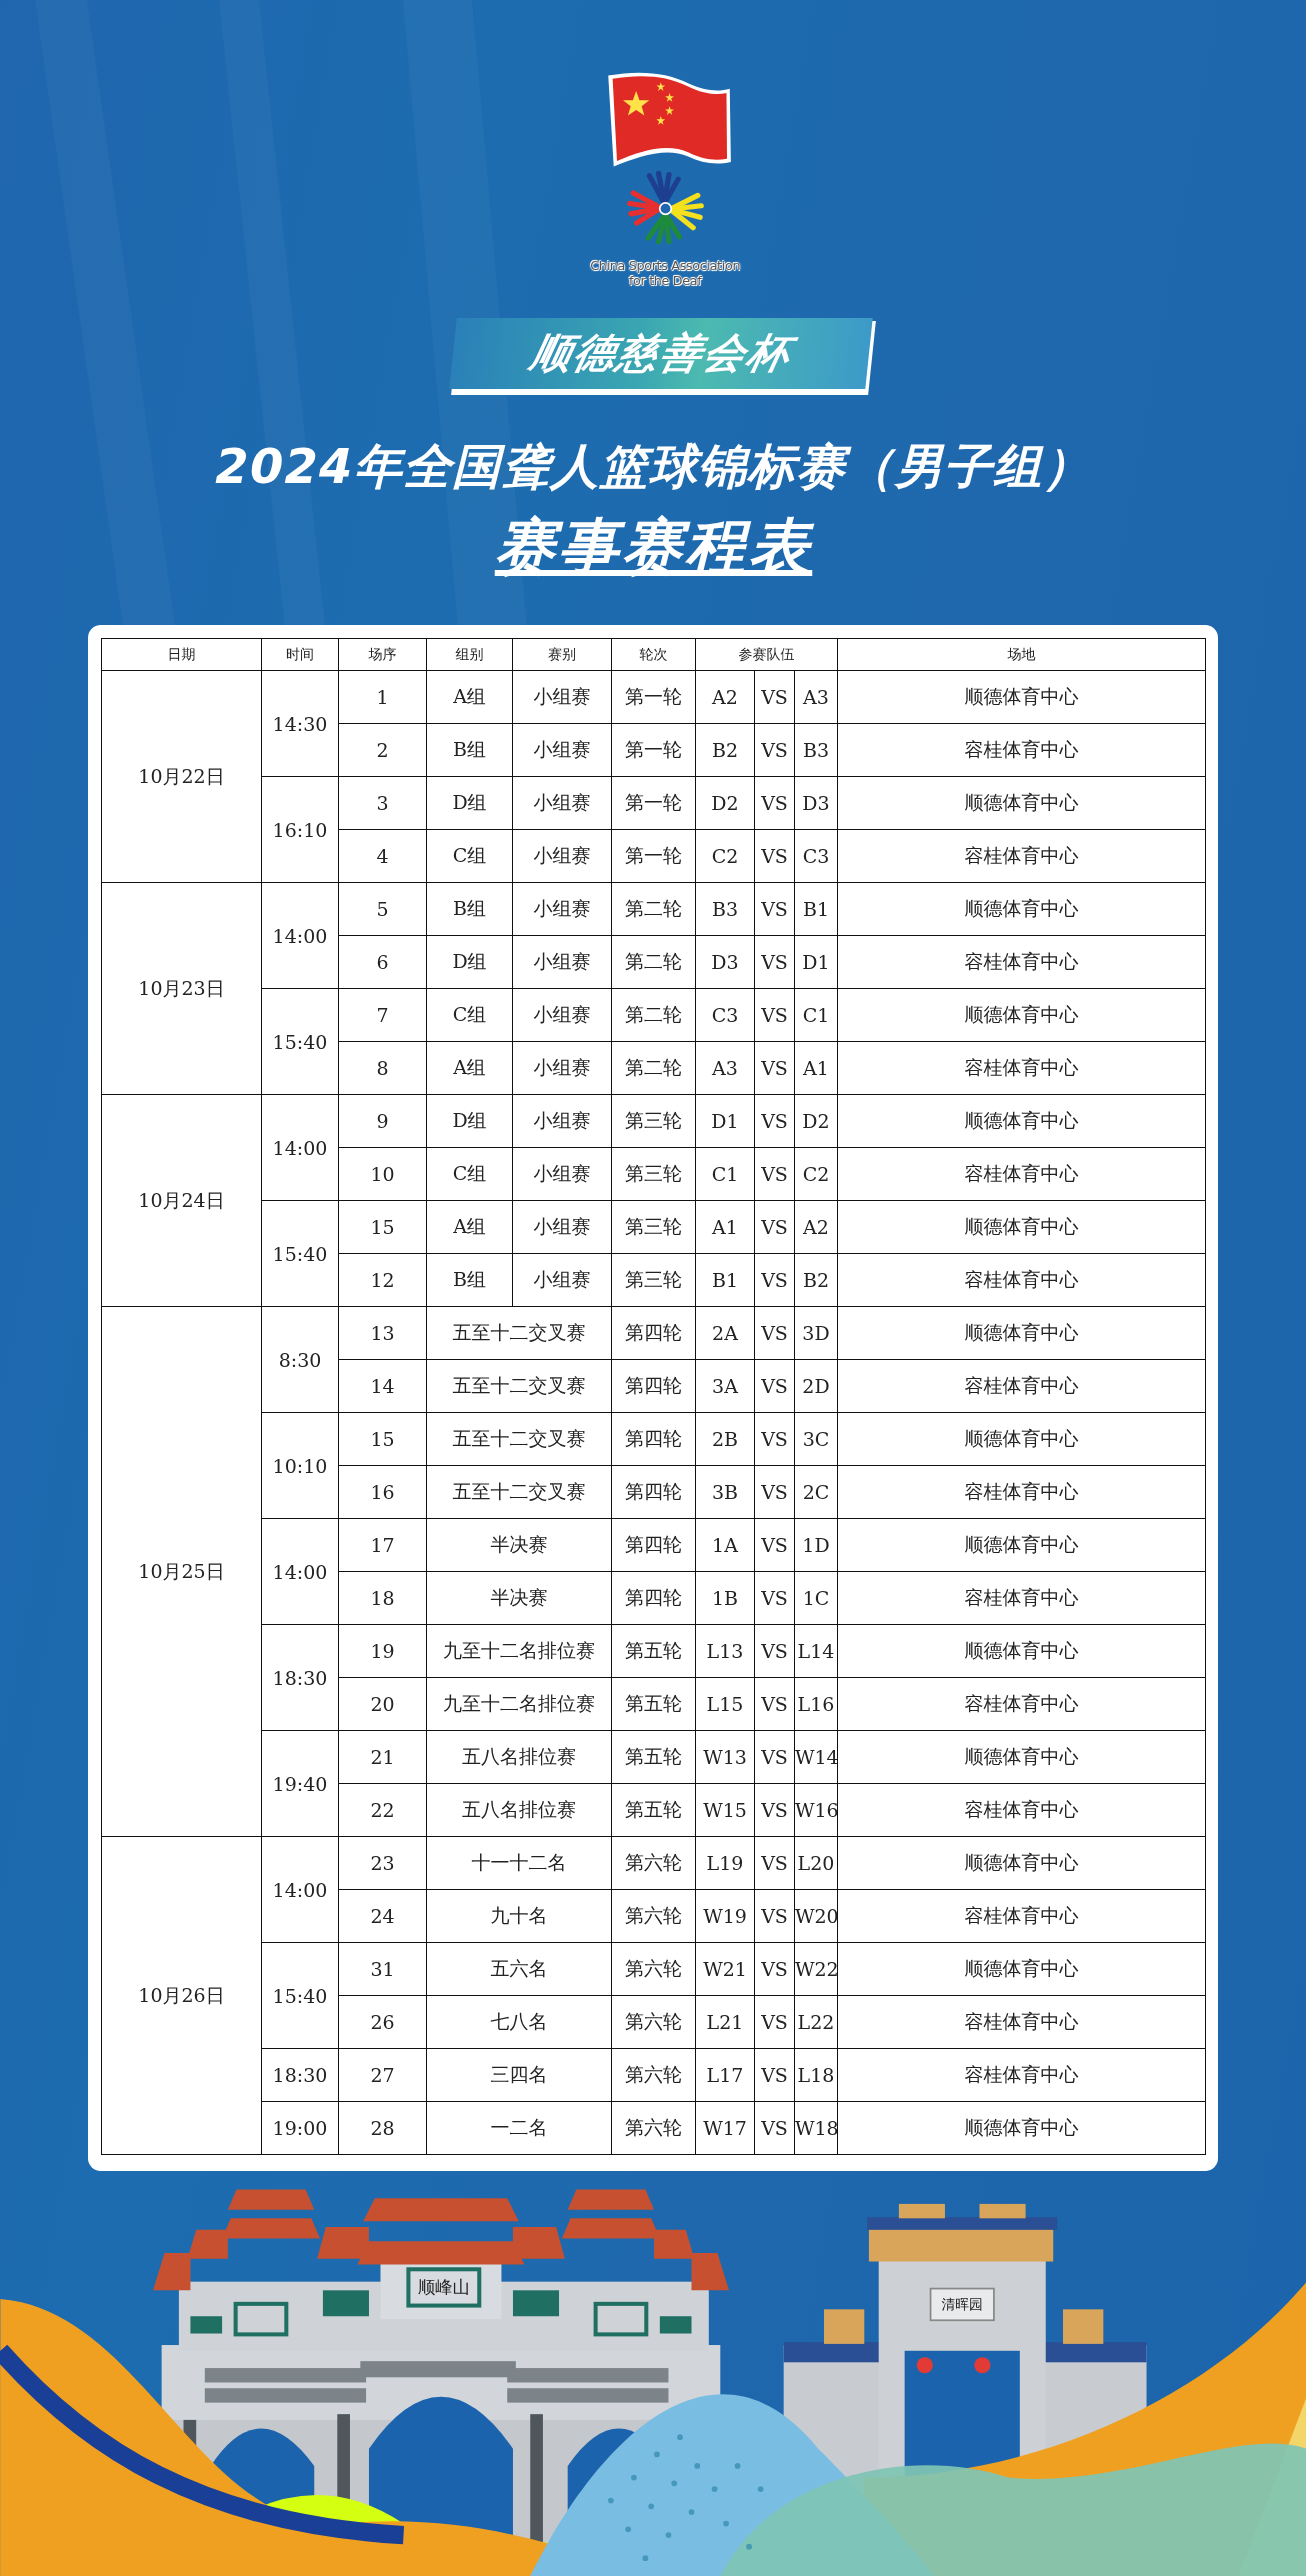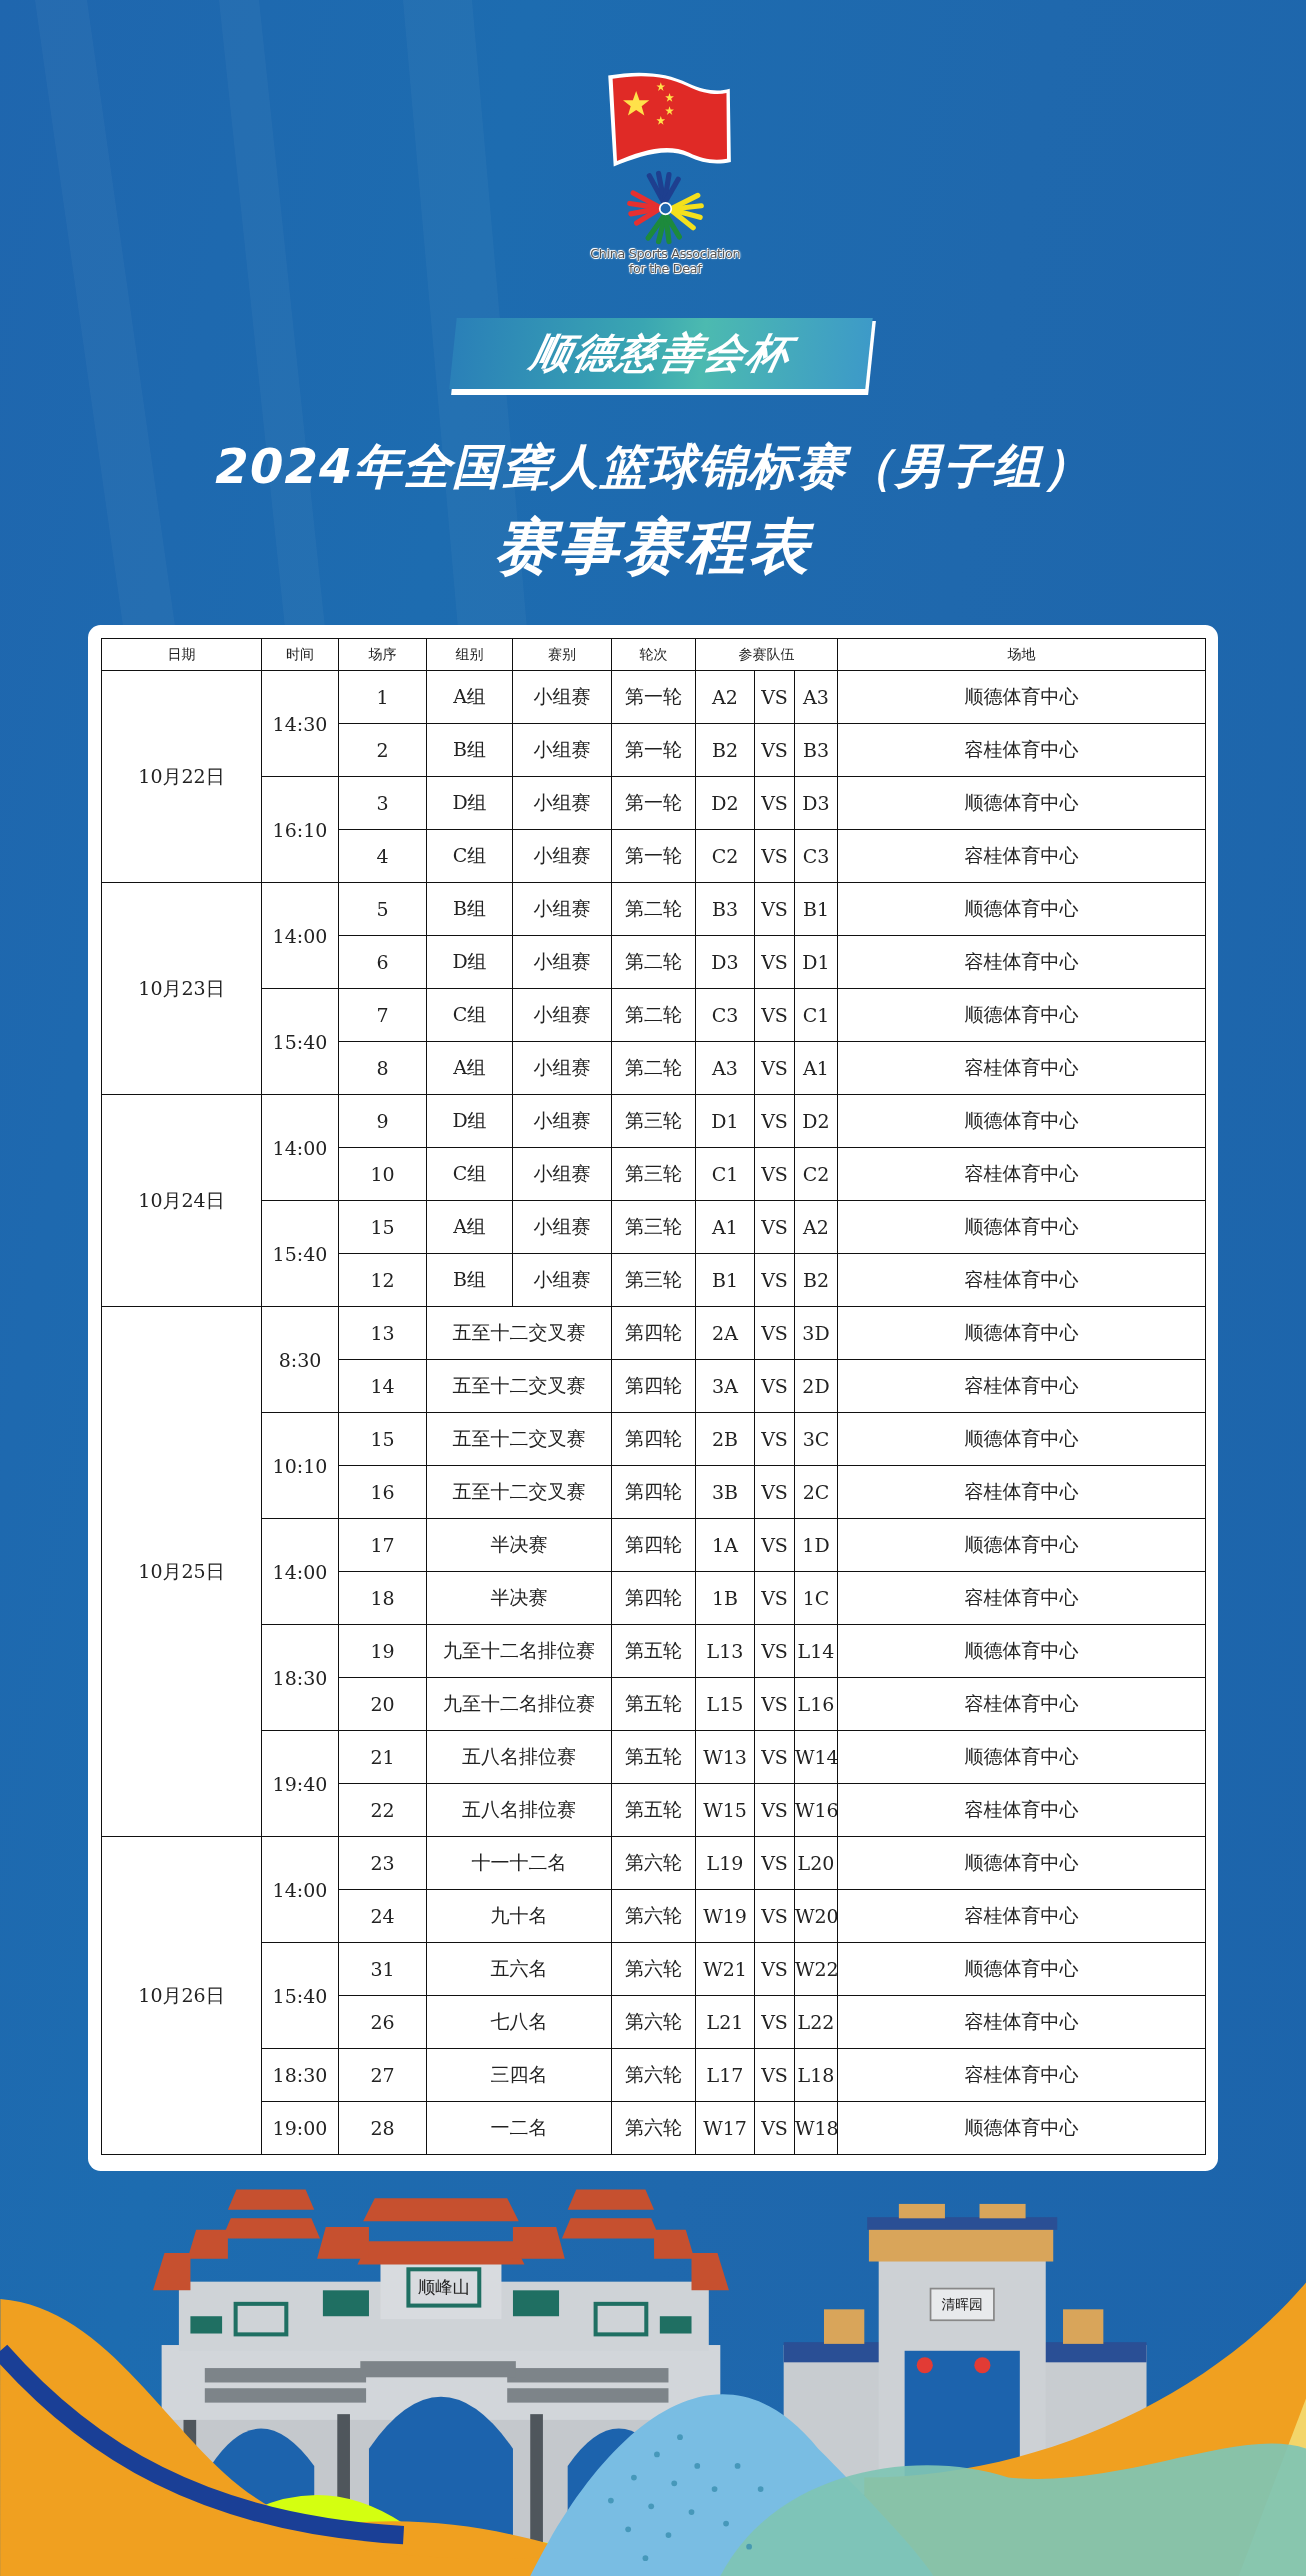--- a/index.html
+++ b/index.html
@@ -7,21 +7,21 @@
   body {
     position: relative;
     background: linear-gradient(100deg, #1f66ae 0%, #1d6cb0 30%, #1f68ad 60%, #1c64ab 100%);
     font-family: "DejaVu Serif", "Liberation Serif", serif;
   }
   .streak { position: absolute; top: 0; height: 749px; background: rgba(255,255,255,0.035); transform-origin: top left; }
   
   .logo { position: absolute; left: 599px; top: 63px; width: 133px; height: 219px; }
   .flag { position: absolute; left: 4.6px; top: 5.8px; width: 130px; height: 104px; }
   .logo-caption {
-    position: absolute; left: -17.3px; top: 183px; width: 167px; text-align: center;
+    position: absolute; left: -17.3px; top: 195px; width: 167px; text-align: center;
     font-family: "DejaVu Sans", sans-serif; font-size: 12.7px; line-height: 15px; color: #555;
     text-shadow: 0 0 1.7px #fff, 0 0 1.7px #fff, 0 0 2.3px #fff, 0.6px 0.6px 0 #fff, -0.6px -0.6px 0 #fff;
     letter-spacing: -0.3px;
   }
   
   .banner-shadow {
     position: absolute; left: 455px; top: 321px; width: 417px; height: 74px;
     background: #ffffff; transform: skewX(-6deg);
   }
   .banner {
@@ -33,21 +33,21 @@
   .banner-text {
     transform: skewX(-6deg);
     color: #fff; font-family: "DejaVu Sans", sans-serif; font-weight: bold;
     font-size: 41px; letter-spacing: 2.3px; font-style: italic;
   }
   .title {
     position: absolute; left: 0; width: 1307px; text-align: center;
     color: #fff; font-family: "DejaVu Sans", sans-serif; font-weight: bold; font-style: italic;
   }
   .title1 { top: 435px; font-size: 48px; letter-spacing: 1.2px; }
-  .title2 { top: 507px; font-size: 60px; letter-spacing: 3.5px; }
+  .title2 { top: 507px; font-size: 60px; letter-spacing: 3.5px; text-decoration: underline; }
   
   .card {
     position: absolute; left: 88px; top: 625px; width: 1130px; height: 1546px;
     background: #fff; border-radius: 12.7px;
   }
   table.sched {
     position: absolute; left: 101px; top: 638px; width: 1104px;
     border-collapse: collapse; table-layout: fixed;
     font-family: "DejaVu Serif", "Liberation Serif", serif; color: #222;
   }

